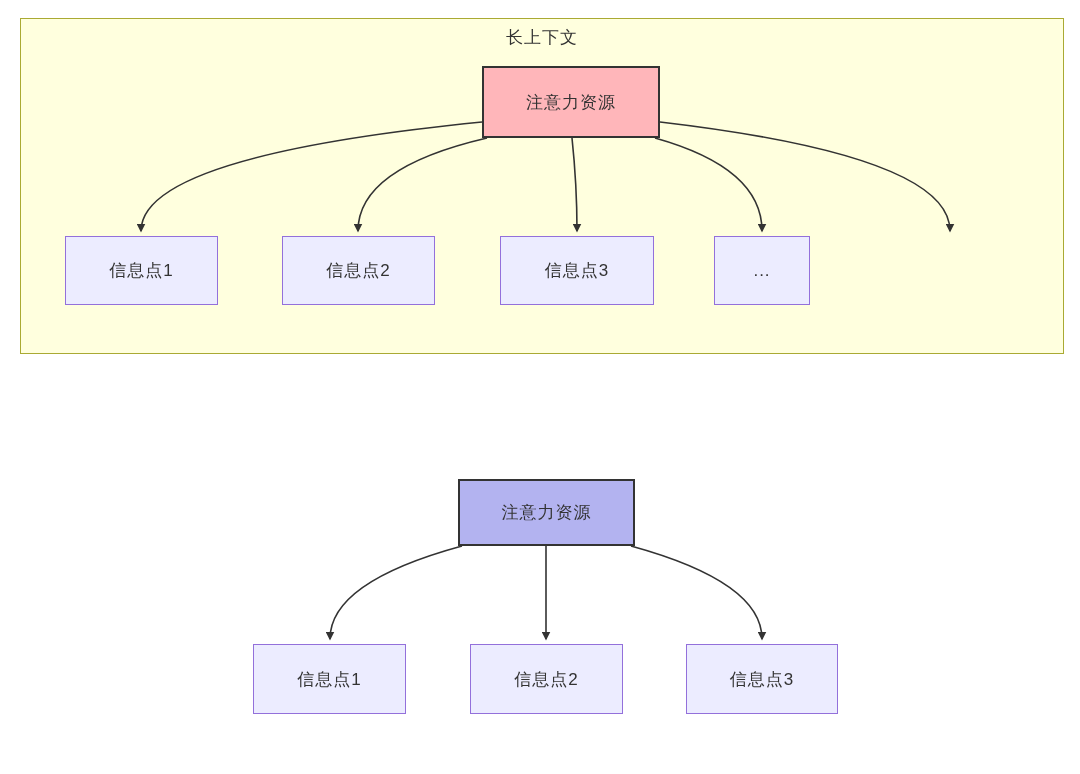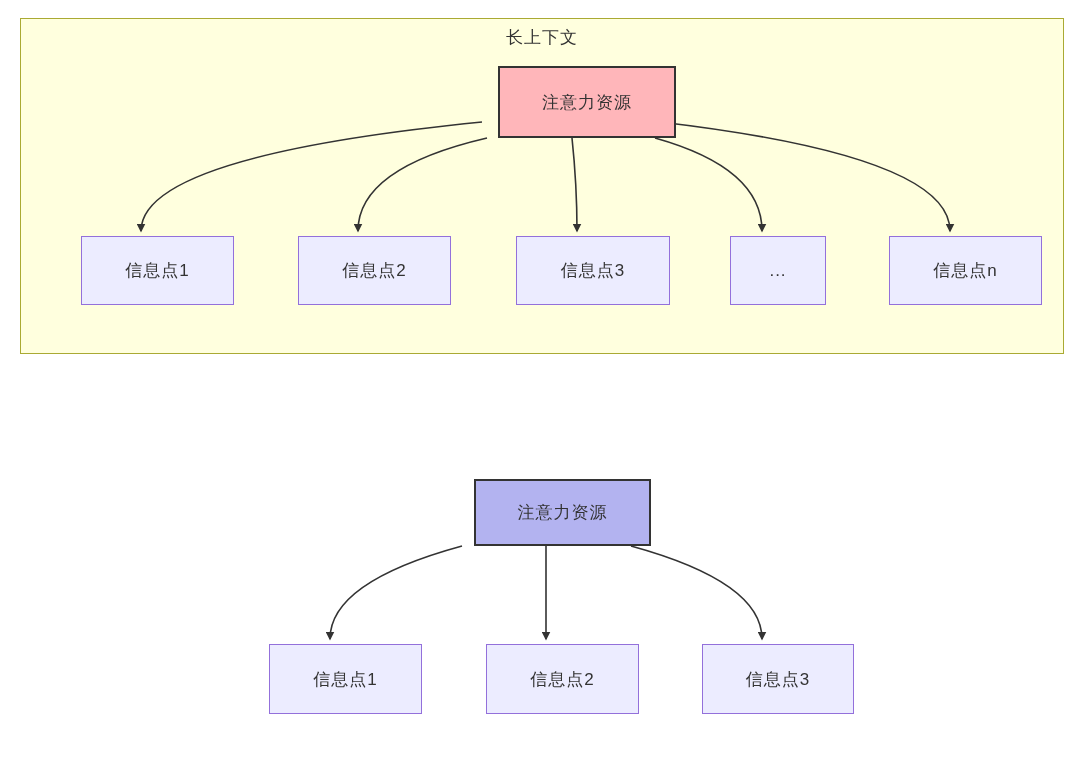--- a/index.html
+++ b/index.html
@@ -34,21 +34,20 @@
   }
   .node {
     position: absolute;
     box-sizing: border-box;
     display: flex;
     align-items: center;
     justify-content: center;
     font-size: 17px;
     color: #333333;
     letter-spacing: 1px;
-    margin-left: 16px;
   }
   .attention {
     border: 2px solid #333333;
   }
   .attention-long { background: #FFB6BA; }
   .attention-short { background: #B3B3F0; }
   .info {
     background: #ECECFF;
     border: 1.5px solid #9370DB;
   }
@@ -93,21 +92,20 @@
     <path class="edge" d="M 546 546 L 546 639" marker-end="url(#arrowhead)"></path>
     <path class="edge" d="M 631 546 Q 762 582 762 639" marker-end="url(#arrowhead)"></path>
   </svg>
 
   <div class="node attention attention-long" style="left:482px; top:66px; width:178px; height:72px;">注意力资源</div>
 
   <div class="node info" style="left:65px; top:236px; width:153px; height:69px;">信息点1</div>
   <div class="node info" style="left:282px; top:236px; width:153px; height:69px;">信息点2</div>
   <div class="node info" style="left:500px; top:236px; width:154px; height:69px;">信息点3</div>
   <div class="node info" style="left:714px; top:236px; width:96px; height:69px;">...</div>
-  <div class="node info" style="left:873px; top:236px; width:153px; height:69px;">信息点n</div>
 
   <div class="node attention attention-short" style="left:458px; top:479px; width:177px; height:67px;">注意力资源</div>
 
   <div class="node info" style="left:253px; top:644px; width:153px; height:70px;">信息点1</div>
   <div class="node info" style="left:470px; top:644px; width:153px; height:70px;">信息点2</div>
   <div class="node info" style="left:686px; top:644px; width:152px; height:70px;">信息点3</div>
 
 </div>
 
 </body></html>

